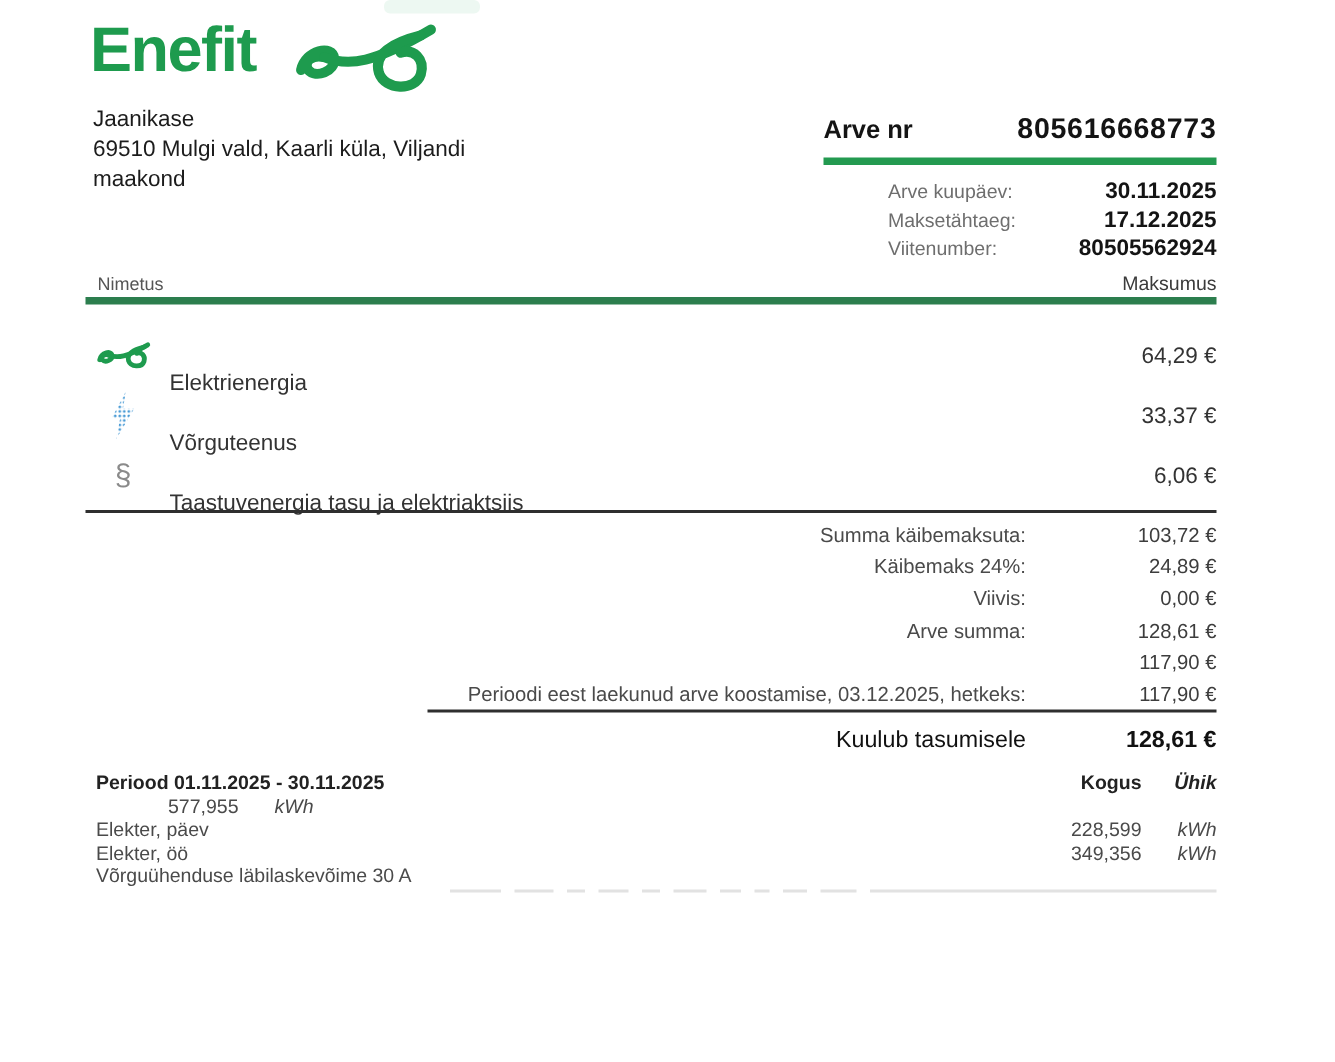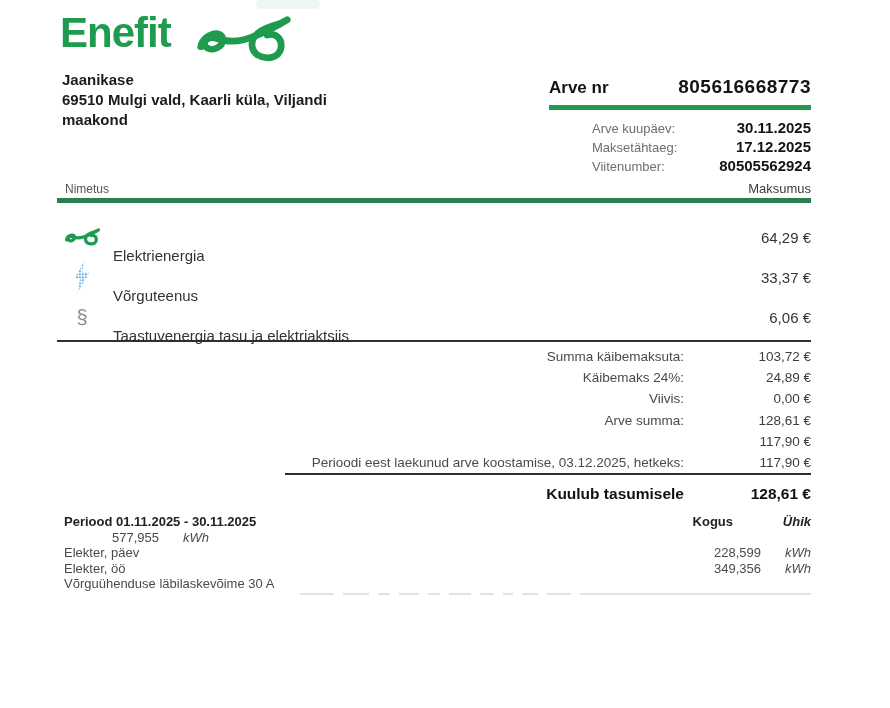--- a/index.html
+++ b/index.html
@@ -7,21 +7,21 @@
     position:relative; width:890px; height:708px; background:#ffffff;
     font-family:"Liberation Sans", sans-serif; color:#1a1a1a; overflow:hidden;
   }
 
   
   .logo { position:absolute; left:60px; top:8px; display:flex; align-items:flex-start;gap:16px; }
   .logo-text { font-size:42px; font-weight:bold; color:#1e9b4e; line-height:50px; letter-spacing:-1px; }
   .logo-swoosh { width:100px; height:52px; margin-left:7px; margin-top:5px; }
   .artifact-top { position:absolute; left:256px; top:0; width:64px; height:9px; background:#edf8f2; border-radius:4px; }
 
-  .address { position:absolute; left:62px; top:70px; font-size:15px; line-height:20px; color:#1c1c1c;font-weight:bold; }
+  .address { position:absolute; left:62px; top:70px; font-size:15px; line-height:20px; color:#1c1c1c; }
 
   .invoice-head { position:absolute; left:549px; right:79px; top:76px; }
   .inv-title-row { display:flex; justify-content:space-between; align-items:baseline; }
   .inv-label { font-size:17px; font-weight:bold; color:#141414; }
   .inv-number { font-size:19px; font-weight:bold; color:#141414; letter-spacing:0.5px; }
   .rule-green-under { height:5px; background:#239a50; margin-top:7px; }
   .inv-meta { margin-top:9px;margin-left:43px; }
   .meta-row { display:flex; justify-content:space-between; align-items:baseline; height:19px; }
   .meta-label { font-size:13px; color:#6e6e6e; }
   .meta-value { font-size:15px; font-weight:bold; color:#141414; }
@@ -43,30 +43,30 @@
   
   .summary { position:absolute; left:57px; right:79px; top:346px; }
   .sum-row { height:21.2px; display:flex; align-items:center; justify-content:flex-end; }
   .sum-label { font-size:13.5px; color:#4a4a4a; text-align:right; }
   .sum-value { width:127px; text-align:right; font-size:13.5px; color:#3d3d3d; }
 
   .rule-dark-partial { position:absolute; left:285px; right:79px; top:473px; height:2px; background:#2f2f2f; }
 
   .total-row { position:absolute; left:57px; right:79px; top:481px; height:26px;
                display:flex; align-items:center; justify-content:flex-end; }
-  .total-label { font-size:15.5px; font-weight:bold; color:#111; text-align:right; }
+  .total-label { font-size:15.5px; font-weight:normal; color:#111; text-align:right; }
   .total-value { width:127px; text-align:right; font-size:15.5px; font-weight:bold; color:#111; }
 
   
   .consumption { position:absolute; left:64px; right:79px; top:514px; font-size:13px; line-height:15.5px; color:#4a4a4a; }
   .cons-row { display:flex; }
   .cons-label { flex:1; }
   .cons-qty { width:95px; text-align:right; }
   .cons-unit { width:50px; text-align:right;font-style:italic; }
-  .cons-head { font-weight:bold; color:#222;gap:28px; }
+  .cons-head { font-weight:bold; color:#222; }
 
   
   .fade-dashes { position:absolute; left:300px; right:79px; top:593px; display:flex; gap:9px; align-items:center; }
   .dash { height:2px; background:#e2e2e2; }
   .d1{width:34px}.d2{width:26px}.d3{width:12px}.d4{width:20px}.d5{width:12px}
   .d6{width:22px}.d7{width:14px}.d8{width:10px}.d9{width:16px}.d10{width:24px}
   .dlong{flex:1}
 </style>
 </head>
 <body>

